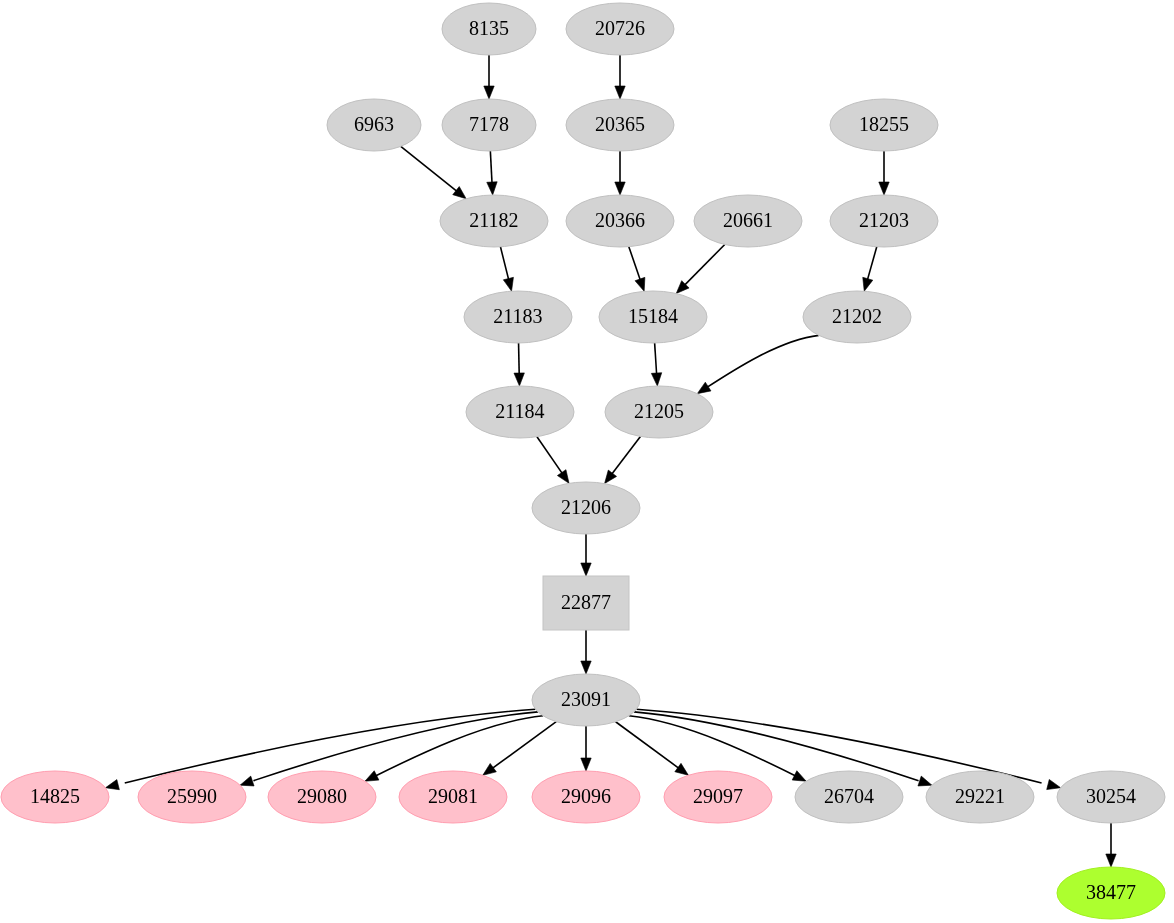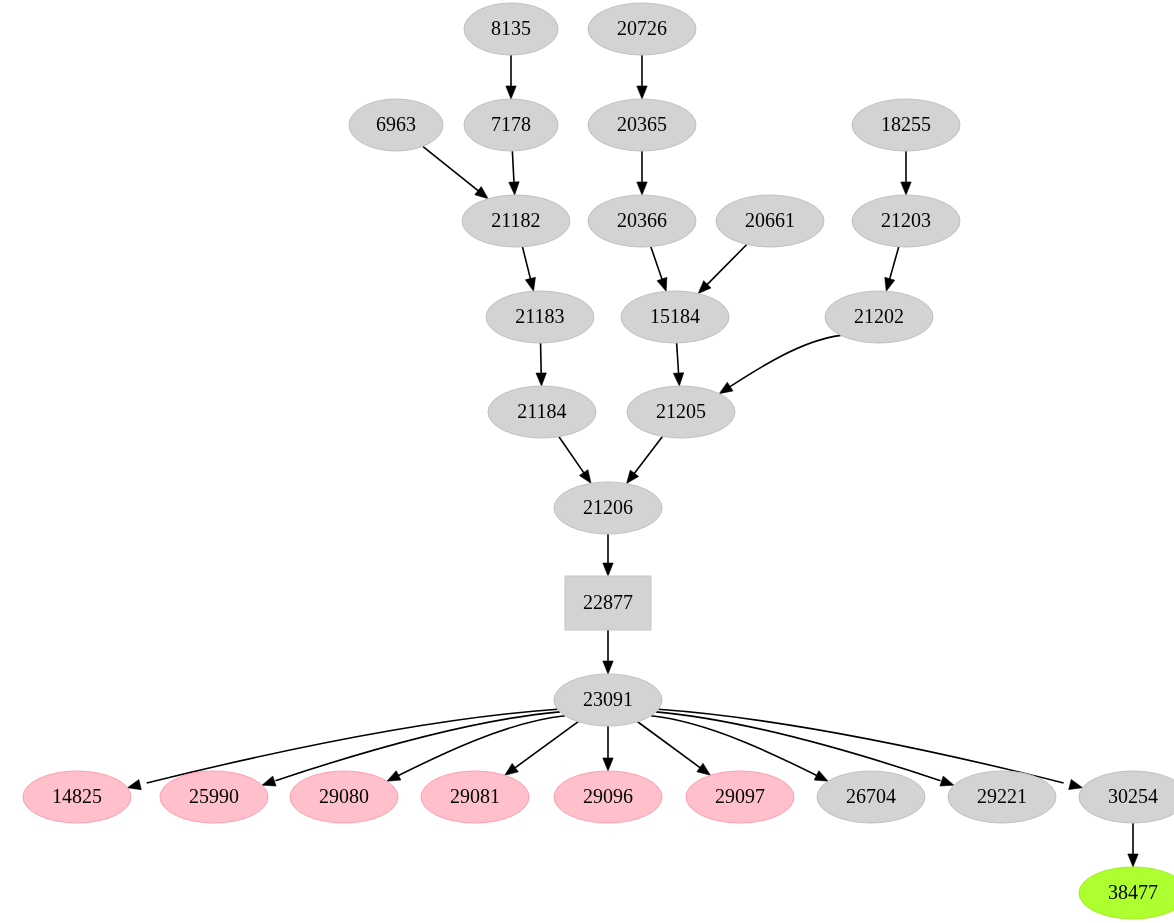--- a/index.html
+++ b/index.html
@@ -10,21 +10,20 @@
   body {
     width: 1174px;
     height: 923px;
     font-family: "Liberation Serif", "DejaVu Serif", serif;
     overflow: hidden;
   }
   #graph-root {
     position: relative;
     width: 932px;
     height: 923px;
-    margin-left: 22px;
   }
   svg#graph-svg {
     display: block;
     width: 1174px;
     height: 923px;
   }
   .node-shape {
     stroke-width: 1px;
   }
   .node-label {

